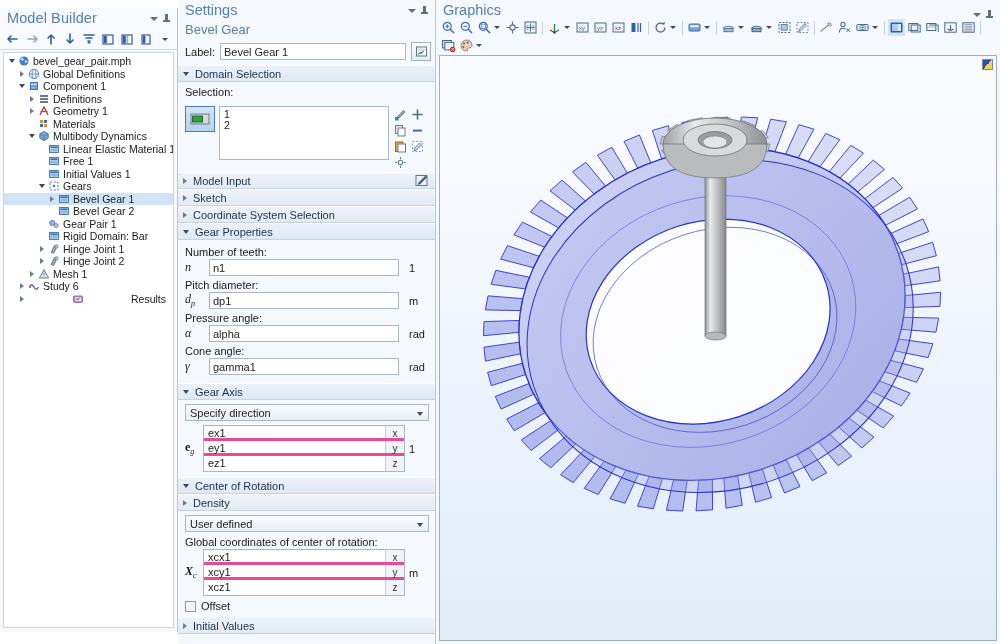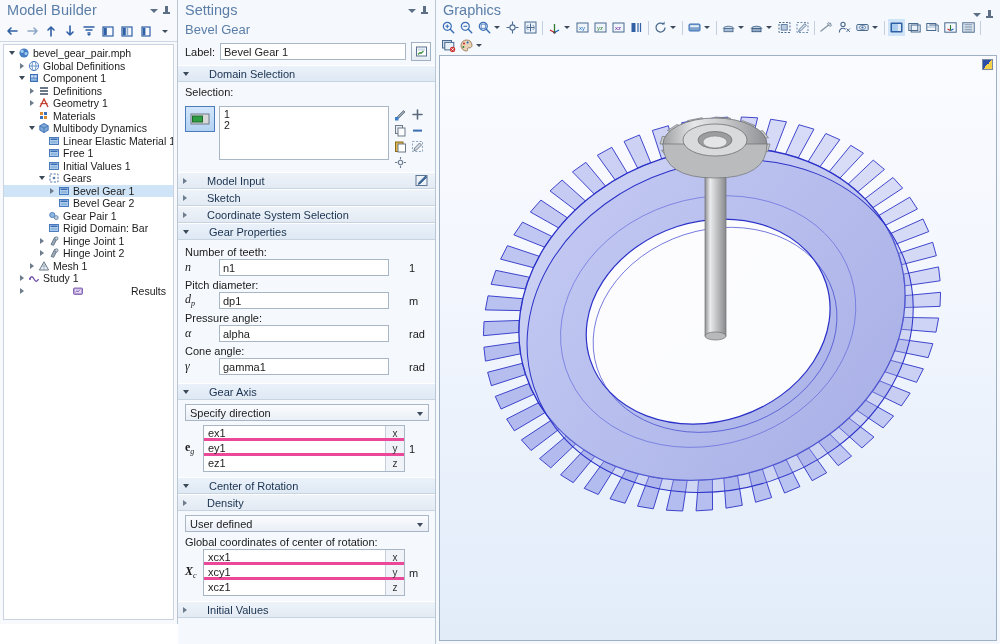--- a/index.html
+++ b/index.html
@@ -14,20 +14,21 @@
   }
   .app { display: flex; width: 1000px; height: 644px; }
 
   
   .mb-pane {
     width: 178px; height: 624px;
     background: #f7f9fc;
     border-right: 1px solid #b9c6d4;
     display: flex; flex-direction: column;
     position: relative;
+    margin-top: 8px;
   }
   .mb-title-row {
     display: flex; align-items: flex-start;
     padding: 2px 4px 0 7px;
     height: 21px;
   }
   .mb-title {
     font-size: 14.5px; color: #5b7ea8; letter-spacing: .1px;
     font-weight: normal; line-height: 17px;
   }
@@ -115,25 +116,25 @@
   }
 
   .sect-hdr {
     height: 17px; display:flex; align-items:center;
     background: linear-gradient(#eaf1f9,#dfe9f4);
     border-top: 1px solid #ffffff;
     border-bottom: 1px solid #c6d3e1;
     padding-left: 5px; font-size: 11px; color:#18314e;
   }
   .sect-hdr.collapsed { background: linear-gradient(#eef3f9,#e3eaf3); }
-  .sect-hdr .t { margin-left: 20px; }
+  .sect-hdr .t { margin-left: 6px; }
   .sect-hdr .spacer { flex:1; }
   .sect-body { padding: 4px 6px 5px 7px; }
 
-  .row { display:flex; align-items:center; gap:20px; margin-bottom:3px;}
+  .row { display:flex; align-items:center; gap:10px; margin-bottom:3px;}
   .row .cap { font-size: 11px; }
   .fieldlabel { font-size: 11px; margin: 2px 0 1px 0; }
   .unit { font-size: 11px; width: 20px; }
   .sym { font-size: 12px; font-style: italic; font-family:"Liberation Serif", serif; width: 14px; }
 
   select, .fakesel {
     height: 17px; border:1px solid #a9b6c5; background:#fff;
     font-size:11px; width:100%; padding-left:4px;
     font-family:"Liberation Sans", sans-serif; color:#222;
     display:flex; align-items:center; position:relative;
@@ -471,21 +472,21 @@
         <div class="node" style="padding-left: 12px;">
           <span class="exp">
             <span class="arr-r"></span>
           </span>
           <span class="nico">
             <svg width="12" height="12" viewBox="0 0 12 12">
               <path d="M1.5 7c1.5-3 3-3 4.5 0s3 3 4.5 0" stroke="#6f4fa8" stroke-width="1.3" fill="none"></path>
               <circle cx="2" cy="7" r="1" fill="#6f4fa8"></circle>
             </svg>
           </span>
-          <span class="nlabel">Study 1</span>
+          <span class="nlabel">Study 6</span>
         </div>
         <div class="node" style="padding-left: 12px; gap: 44px;">
           <span class="exp">
             <span class="arr-r"></span>
           </span>
           <span class="nico">
             <svg width="12" height="12" viewBox="0 0 12 12">
               <rect x="1.5" y="3" width="9" height="6.4" rx="1" fill="#b8a0d8" stroke="#6f4fa8" stroke-width=".8"></rect>
               <rect x="3" y="4.4" width="6" height="3.6" fill="#e8dff5"></rect>
               <path d="M3.4 7.4l1.4-1.6 1.3 1 1.6-2" stroke="#6f4fa8" stroke-width=".9" fill="none"></path>
@@ -691,20 +692,24 @@
               <div class="vec-row">
                 <div class="vec-val">xcy1</div>
                 <div class="vec-ax">y</div>
               </div>
               <div class="vec-row">
                 <div class="vec-val">xcz1</div>
                 <div class="vec-ax">z</div>
               </div>
             </div>
           <span class="unit">m</span>
+        </div>
+        <div class="chk">
+          <span class="chkbox"></span>
+          <span>Offset</span>
         </div>
       </div>
 
       <div class="sect-hdr collapsed">
         <div class="arr-r"></div>
         <span class="t">Initial Values</span>
       </div>
 
     </div>
   </div>

